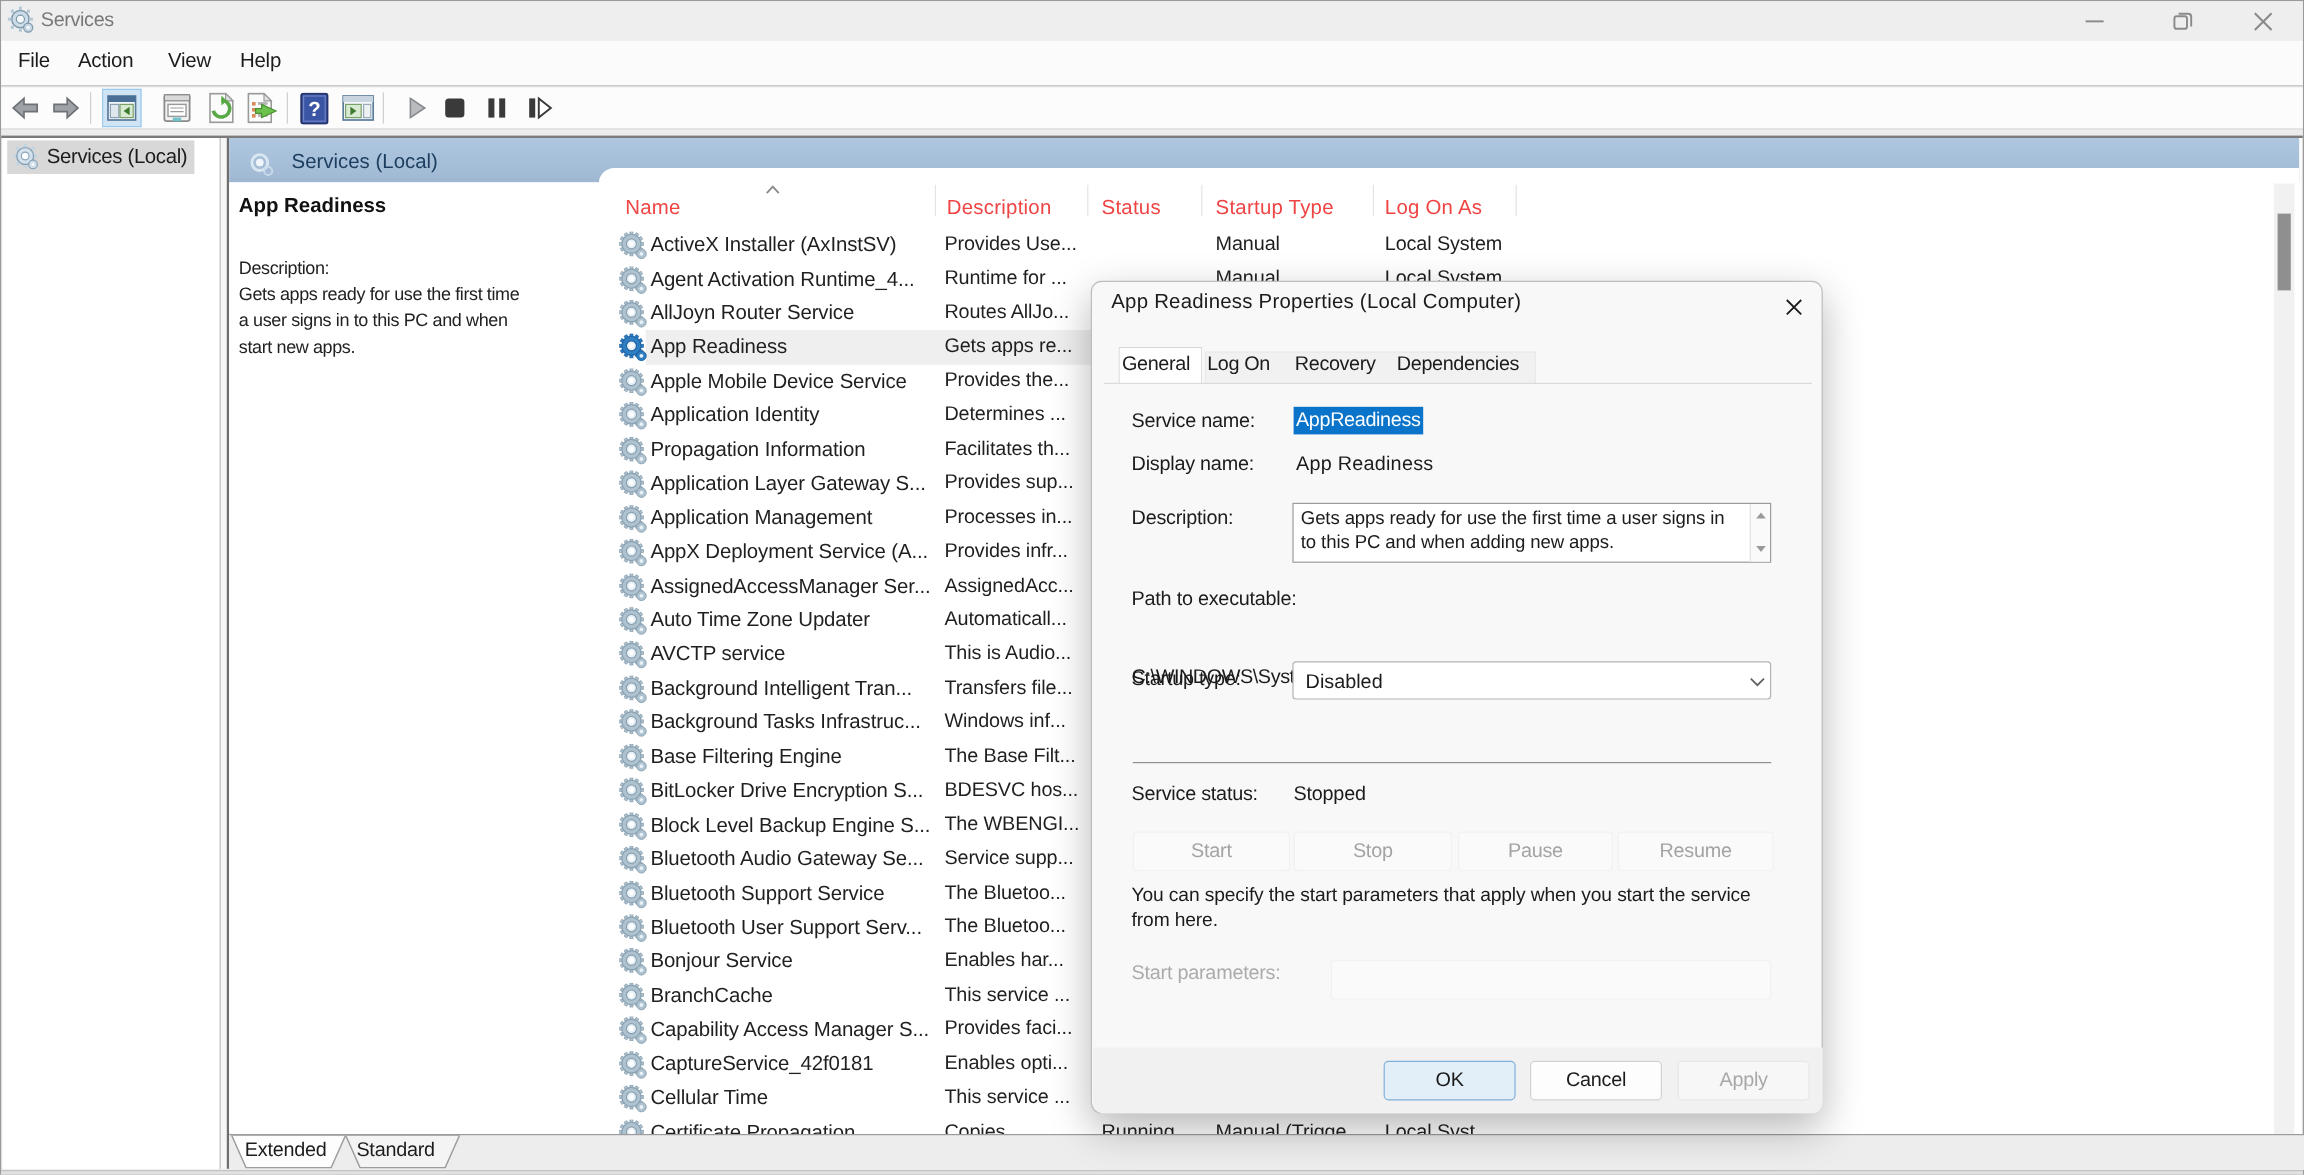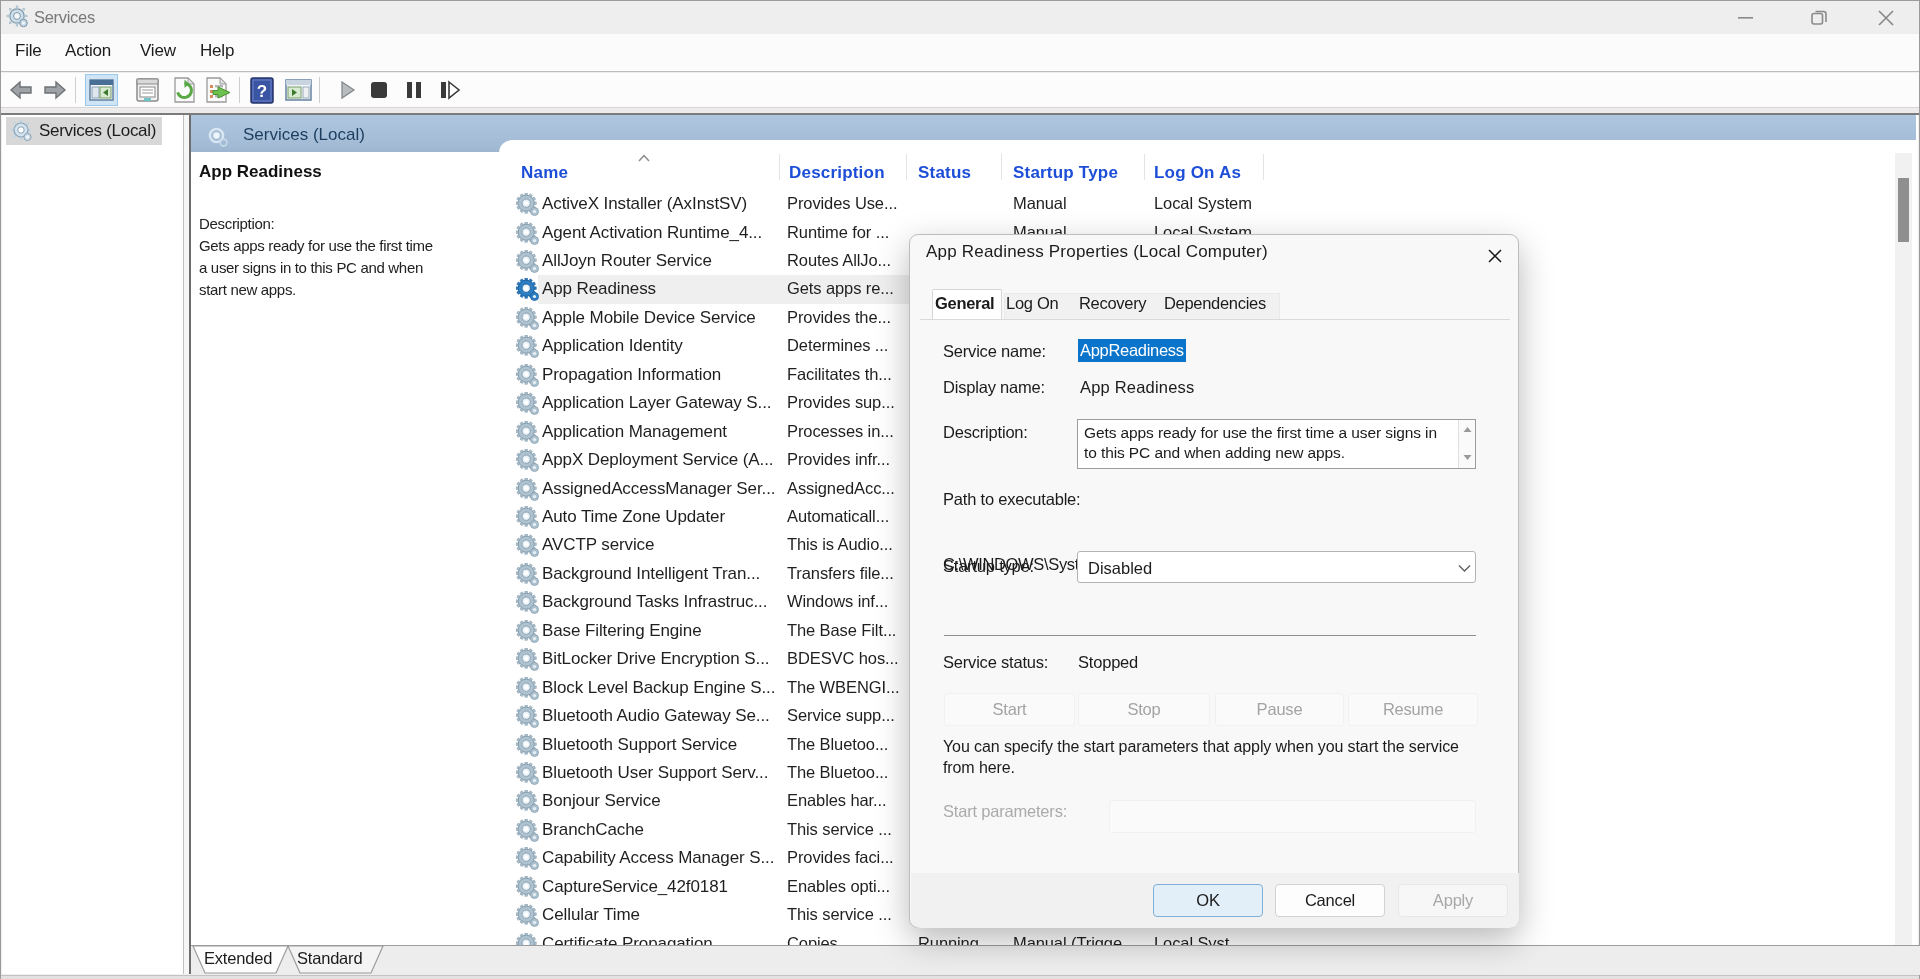--- a/index.html
+++ b/index.html
@@ -35,21 +35,21 @@
   #blueband { position:absolute; left:0; top:0px; width:1725px; height:37px; background:linear-gradient(180deg,#aec7df 0%,#a3bbd5 80%,#9db5cf 100%); }
   #bandtitle { position:absolute; left:52px; top:10px; font-size:17px; color:#1c3d5e; }
 
   
   #descpanel { position:absolute; left:0; top:37px; width:308px; height:792px; background:#ffffff; }
   #desc-head { position:absolute; left:8px; top:10px; font-size:17px; font-weight:bold; color:#111; letter-spacing:0px; }
   .desc-t { position:absolute; left:8px; font-size:15px; color:#222; letter-spacing:-0.32px; }
 
   
   #listpanel { position:absolute; left:308px; top:25px; width:1417px; height:805px; background:#ffffff; border-top-left-radius:13px; overflow:hidden; }
-  .colhead { position:absolute; top:23px; font-size:17px; color:#1d4ed8; letter-spacing:0.2px;font-weight:bold; }
+  .colhead { position:absolute; top:23px; font-size:17px; color:#ef4444; letter-spacing:0.2px; }
   .colsep { position:absolute; top:14px; width:1px; height:26px; background:#e4e4e4; }
   .row { position:absolute; left:0; width:1380px; height:29px; }
   .rname { position:absolute; left:43px; top:4px; font-size:17px; color:#1f1f1f; letter-spacing:-0.1px; white-space:nowrap; }
   .rdesc { position:absolute; left:288px; top:4px; font-size:16.5px; color:#1f1f1f; letter-spacing:-0.1px; white-space:nowrap; }
   .rstat { position:absolute; left:419px; top:4px; font-size:16.5px; color:#1f1f1f; letter-spacing:-0.1px; white-space:nowrap; }
   .rstart { position:absolute; left:514px; top:4px; font-size:16.5px; color:#1f1f1f; letter-spacing:-0.1px; white-space:nowrap; }
   .rlogon { position:absolute; left:655px; top:4px; font-size:16.5px; color:#1f1f1f; letter-spacing:-0.1px; white-space:nowrap; }
   .hl { position:absolute; left:39px; top:0; width:660px; height:29px; background:#efefef; }
 
   
@@ -903,21 +903,21 @@
   </div>
   <div id="bottomstrip"></div>
 
   <div id="dialog">
     <span id="dlg-title">App Readiness Properties (Local Computer)</span>
     <svg class="abs" style="left:576px; top:12px;" width="18" height="18" viewBox="0 0 18 18" stroke="#1b1b1b" stroke-width="1.5">
         <path d="M3 3 L15 15 M15 3 L3 15"></path>
       </svg>
     <div class="abs" style="left:94px; top:58px; width:276px; height:27px; background:#f2f1f1; border:1px solid #eae9e9; border-bottom:none;"></div>
     <div id="tab-general"></div>
-    <span class="dtab" style="left:25px; color:#1b1b1b;font-weight:bold;">General</span>
+    <span class="dtab" style="left:25px; color:#1b1b1b;">General</span>
     <span class="dtab" style="left:96px;">Log On</span>
     <span class="dtab" style="left:169px;">Recovery</span>
     <span class="dtab" style="left:254px;">Dependencies</span>
     <div id="tab-underline"></div>
 
     <span class="dlabel" style="top:107px;">Service name:</span>
     <span id="svcname-sel">AppReadiness</span>
     <span class="dlabel" style="top:143px;">Display name:</span>
     <span class="dvalue" style="left:170px; top:143px;">App Readiness</span>
     <span class="dlabel" style="top:188px;">Description:</span>

